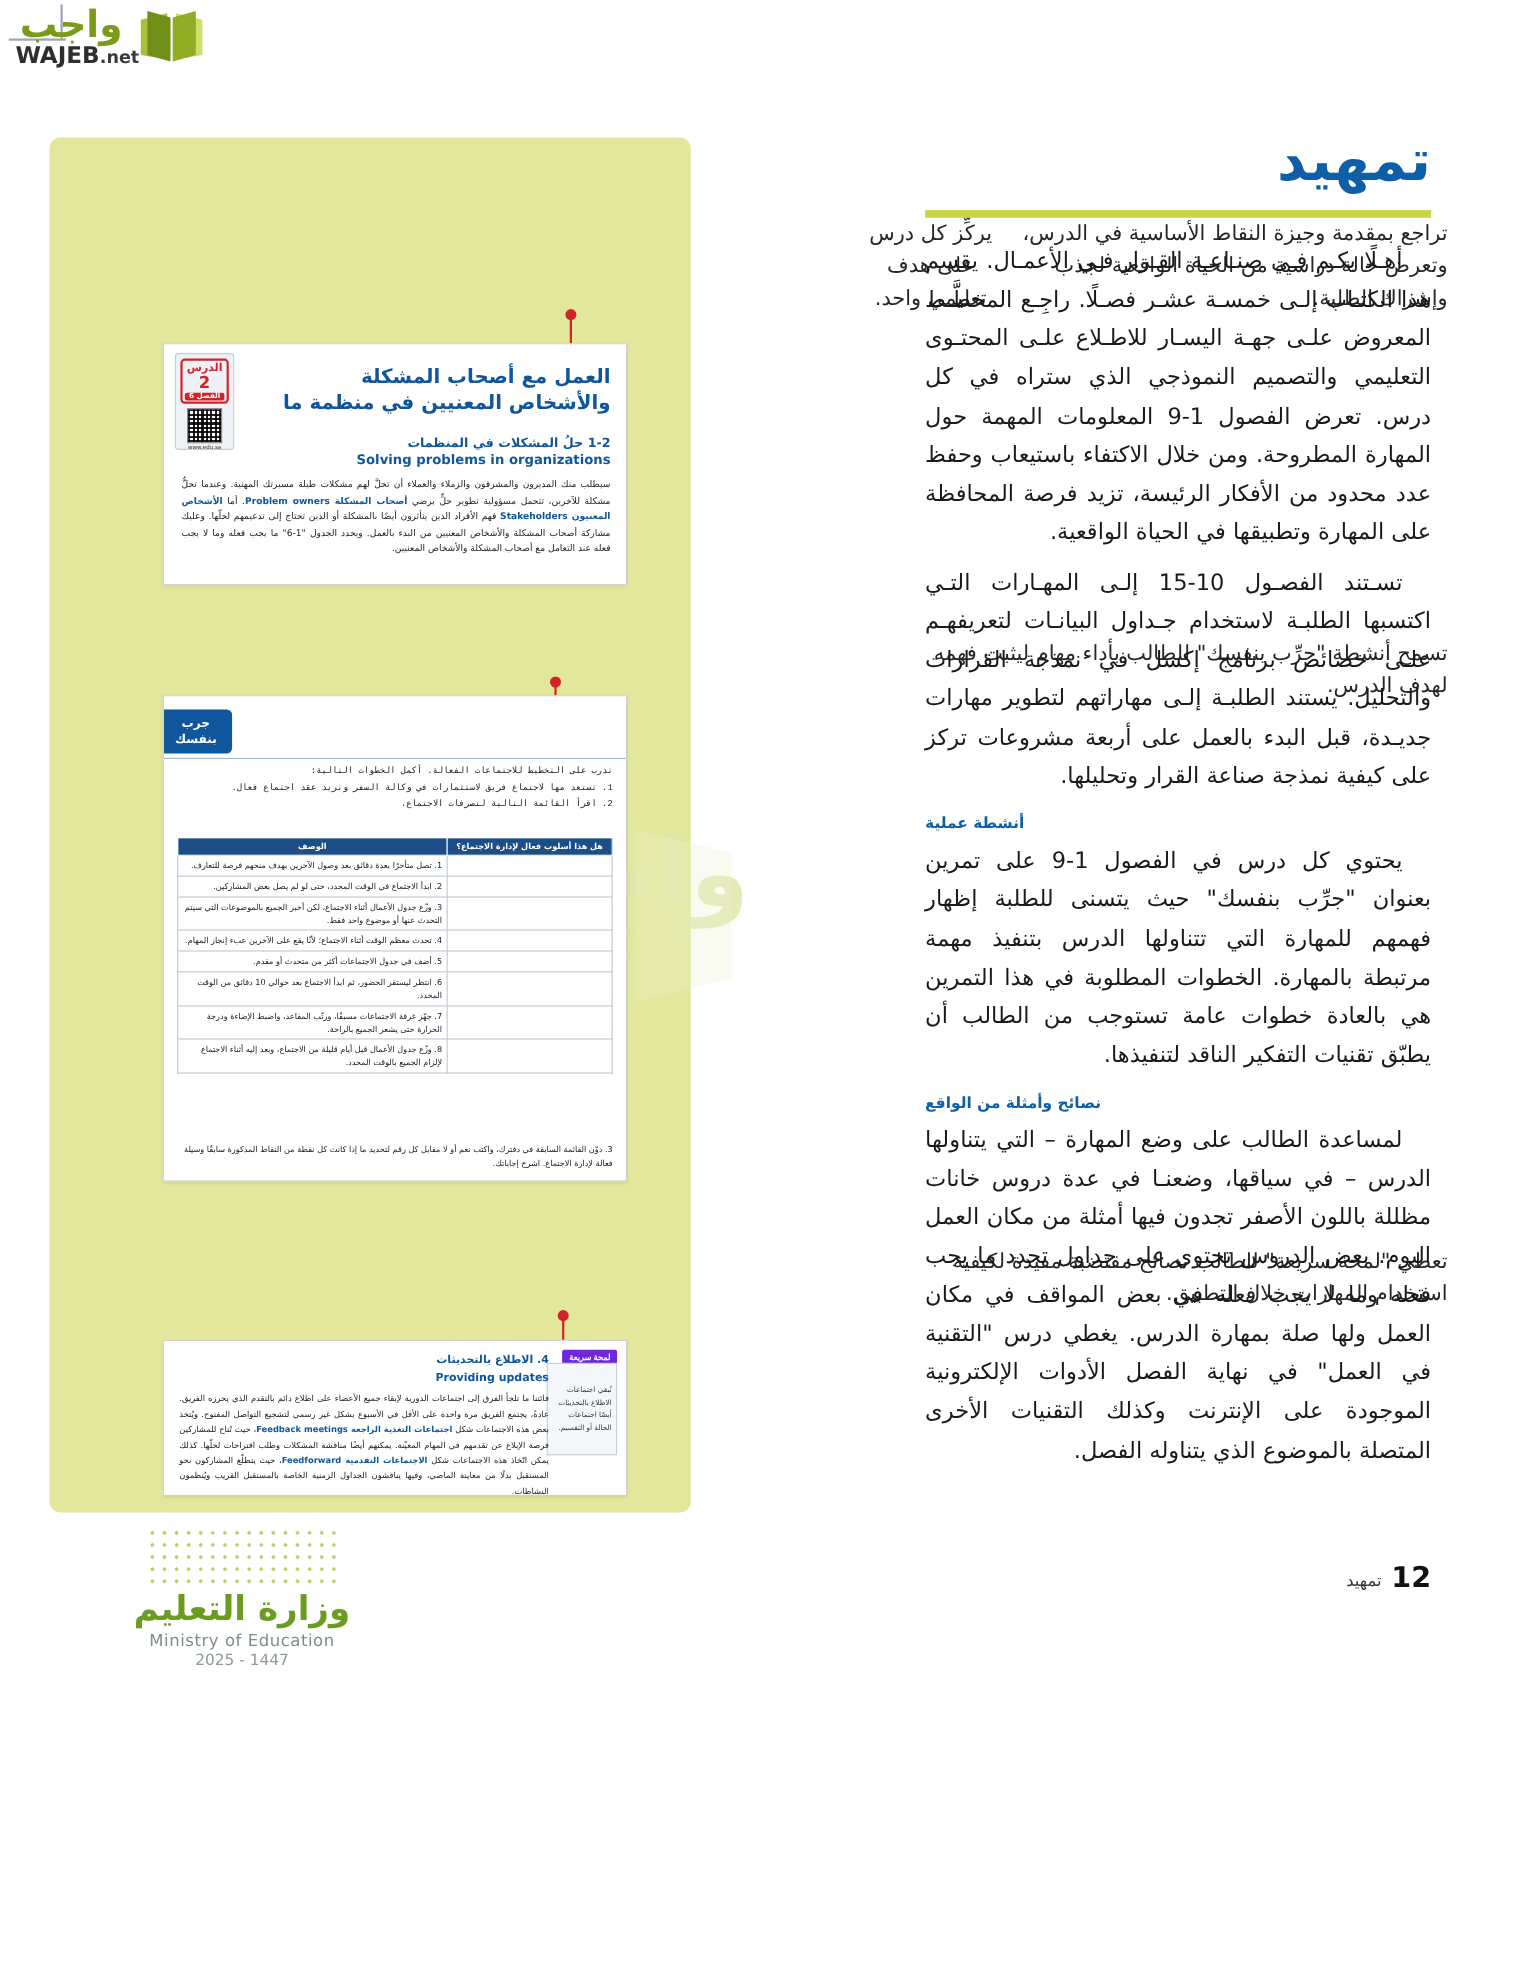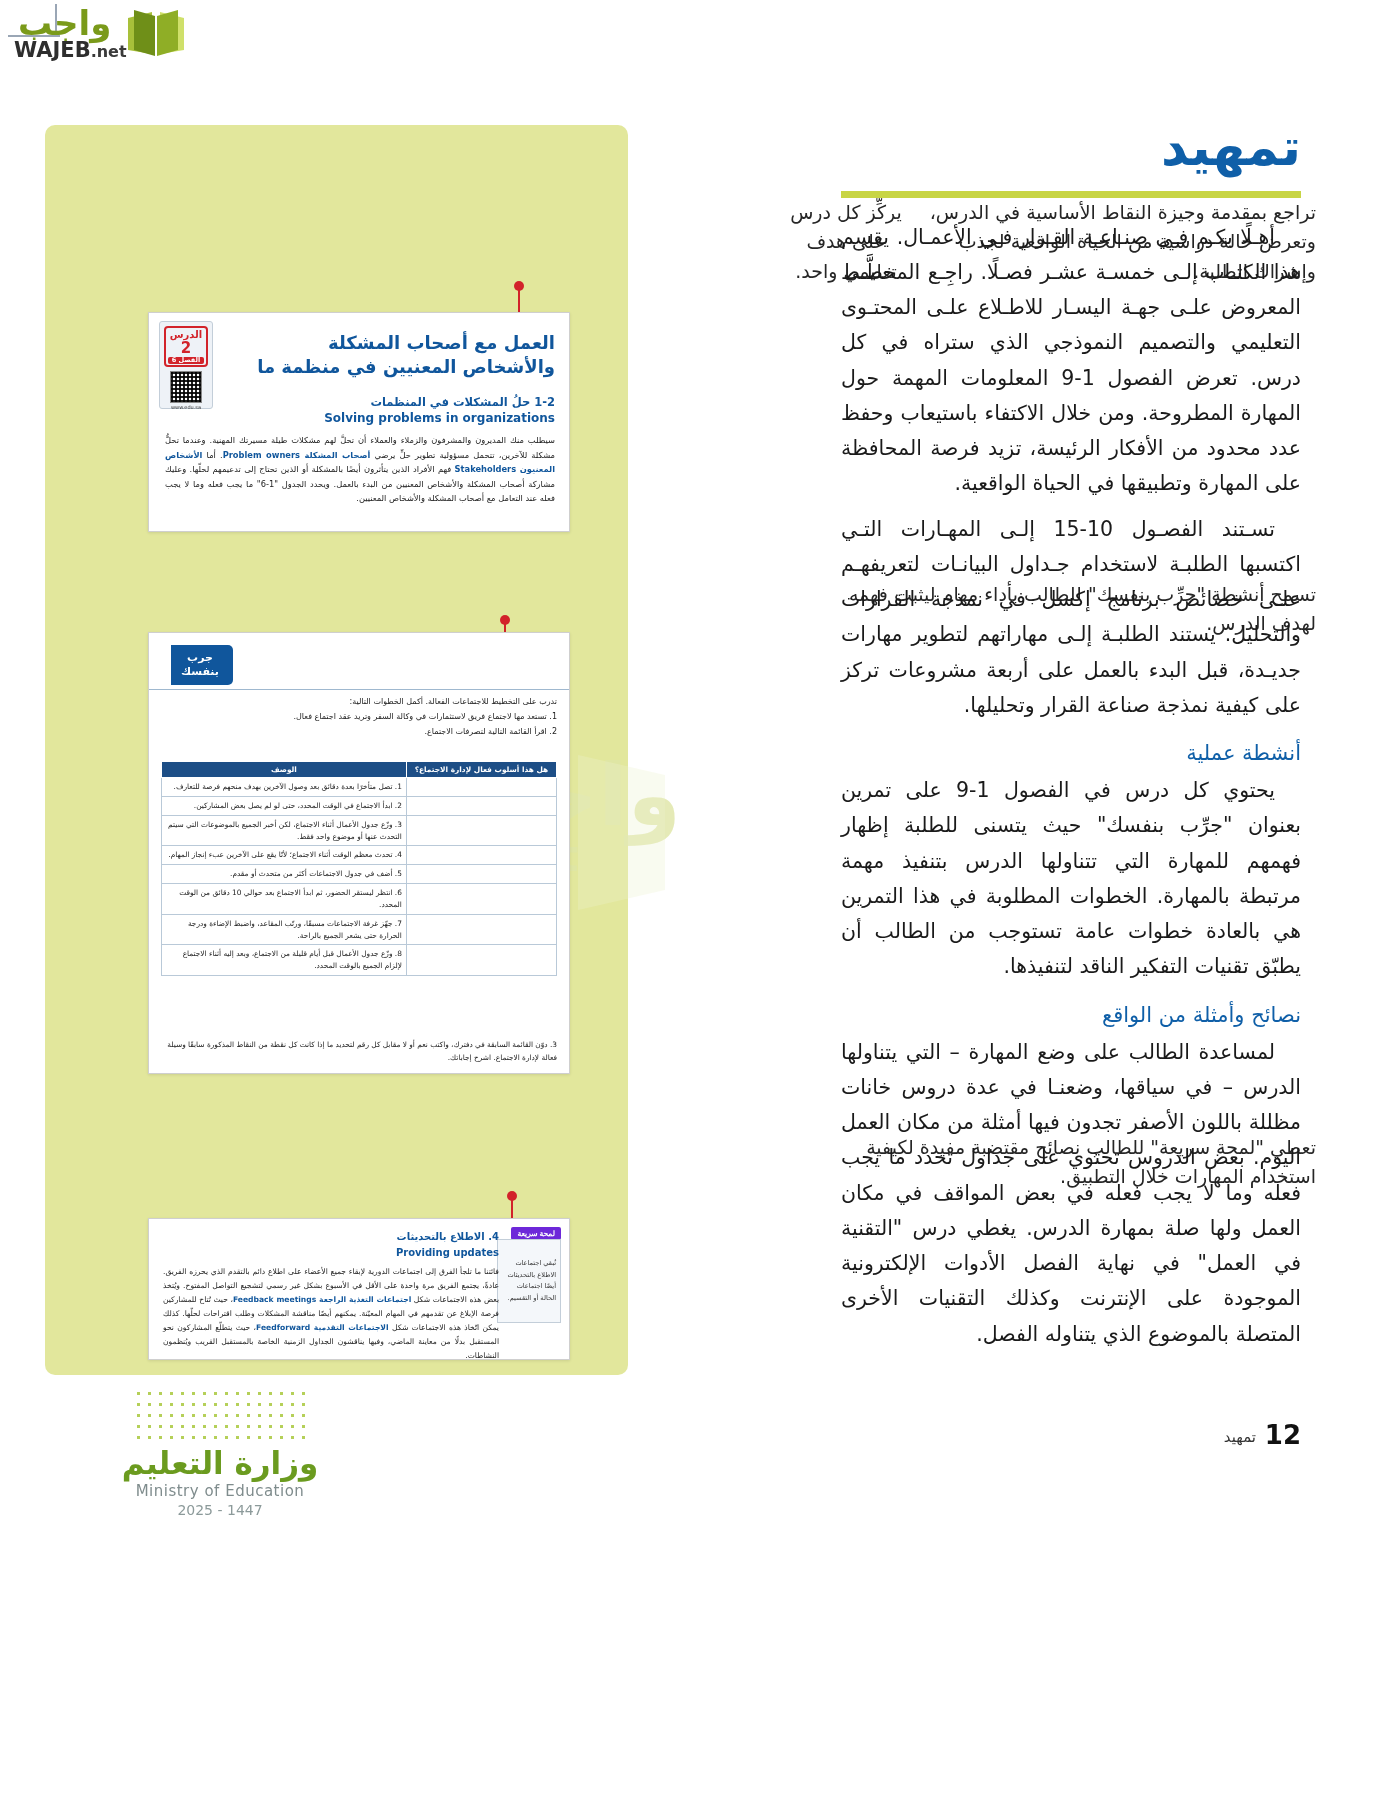--- a/index.html
+++ b/index.html
@@ -104,25 +104,25 @@
   }
   .body-par {
     font-size: 20.5px;
     line-height: 1.72;
     color: #1a1a1a;
     margin: 0 0 10px 0;
     text-align: justify;
     text-indent: 26px;
   }
   .sec-head {
-    font-size: 21px;
-    font-weight: normal;
+    font-size: 14px;
+    font-weight: bold;
     color: #0f5fa8;
     margin: 18px 0 8px 0;
-    text-align: right;
+    text-align: left;
   }
 
   
   .green-panel {
     position: absolute;
     left: 45px;
     top: 125px;
     width: 583px;
     height: 1250px;
     background: #e2e79c;
@@ -248,36 +248,36 @@
     left: 0; top: 12px;
     background: #10569c;
     color: #fff;
     font-size: 11px;
     font-weight: bold;
     padding: 6px 14px 6px 10px;
     border-radius: 0 5px 5px 0;
     direction: rtl;
     text-align: center;
     line-height: 1.25;
-    margin-left: 22px;
   }
   .c2-rule {
     position: absolute;
     left: 0; top: 56px; width: 420px; height: 1px;
     background: #9fb8cf;
   }
   .c2-intro {
     position: absolute;
     right: 12px; top: 62px;
     width: 394px;
     direction: rtl;
     text-align: right;
     font-size: 8px;
     line-height: 1.85;
     color: #222;
+    font-family: Liberation Mono, monospace;
   }
   .c2-table {
     position: absolute;
     right: 12px; top: 128px;
     width: 396px;
     border-collapse: collapse;
     direction: rtl;
     font-size: 7.4px;
   }
   .c2-table th {

